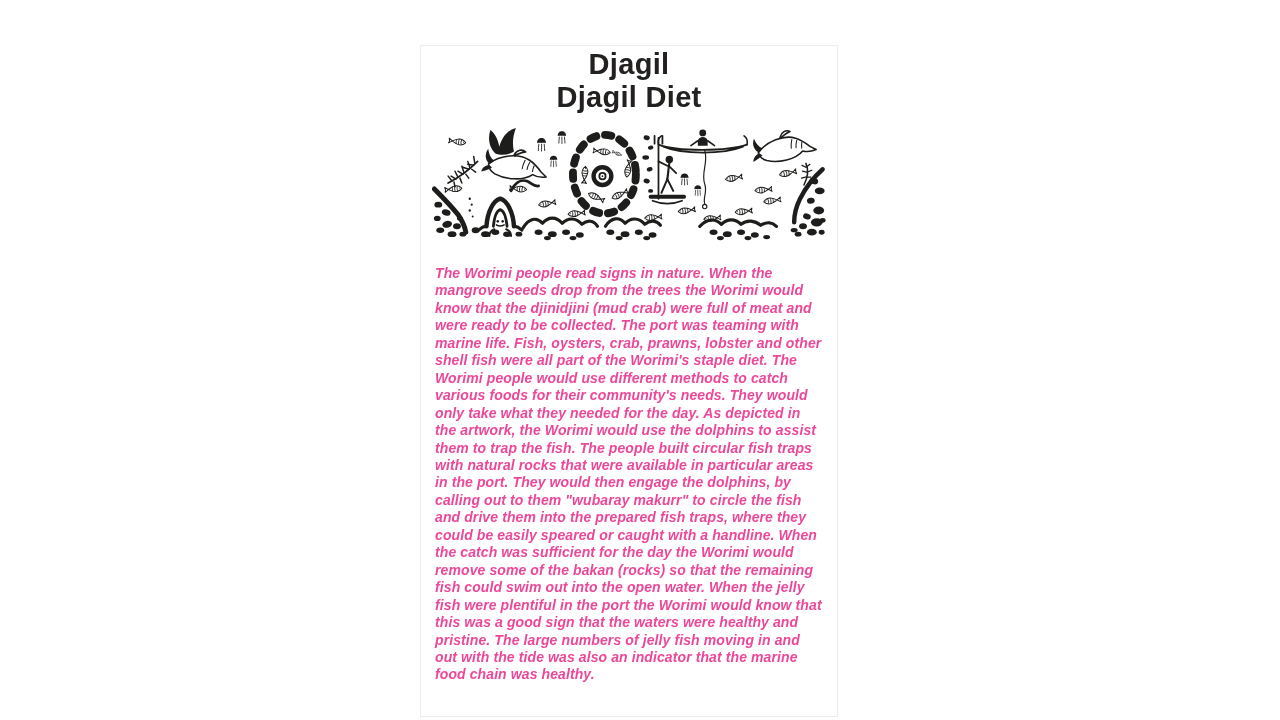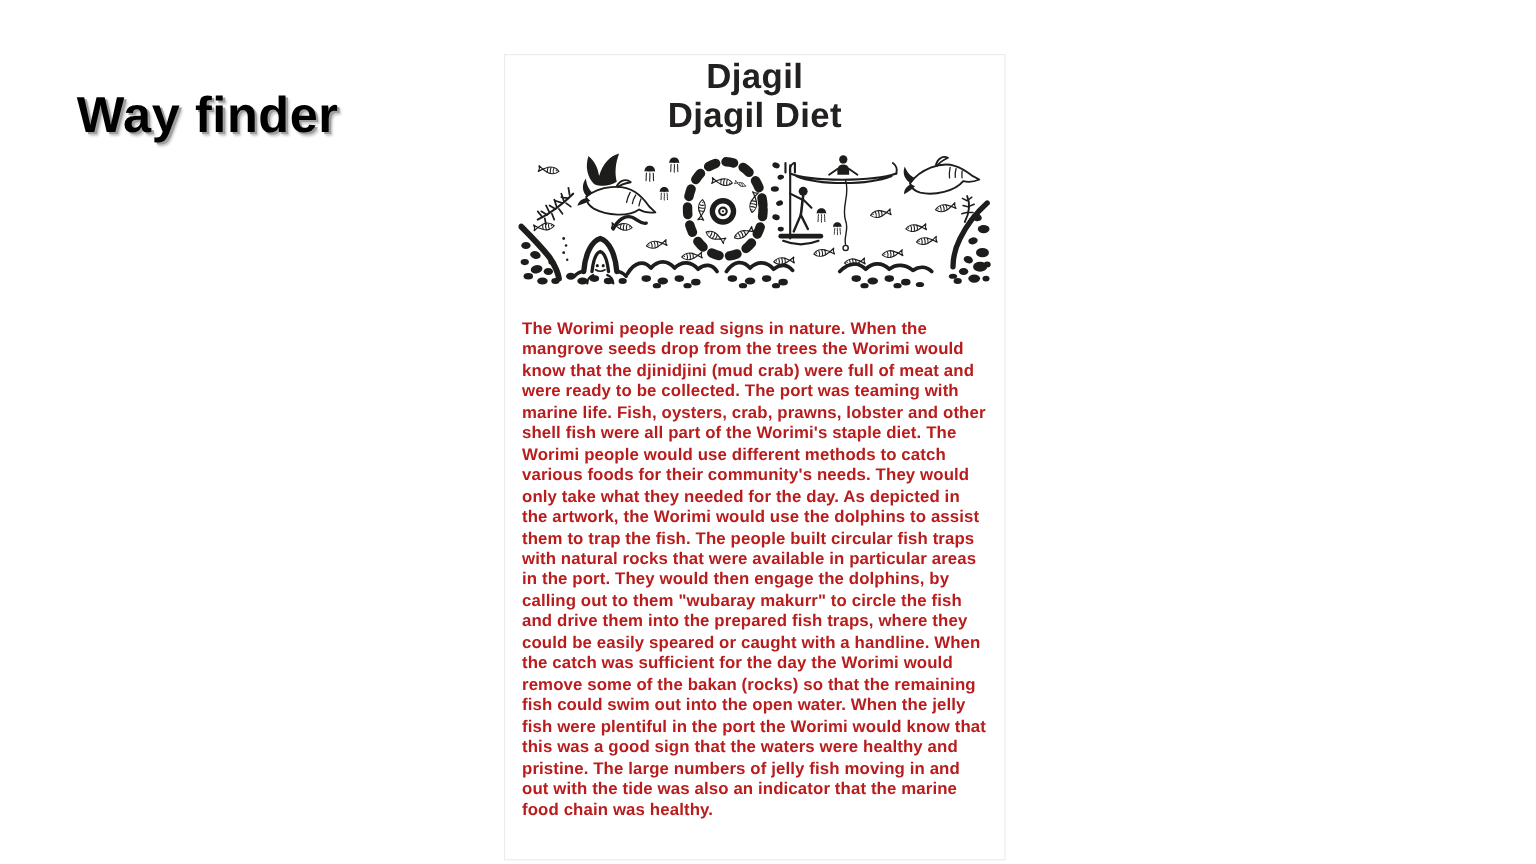--- a/index.html
+++ b/index.html
@@ -9,30 +9,29 @@
            color:#000;letter-spacing:0.5px;
            text-shadow:2px 2px 0 #9f9f9f, 3px 3px 2px #c9c9c9;}
   .panel{position:absolute;left:420px;top:45px;width:418px;height:672px;background:#fff;
          border:1px solid #ececec;box-sizing:border-box;}
   .doc-title{margin:2px 0 0 0;text-align:center;font-size:29px;line-height:33px;
              font-weight:bold;color:#232020;letter-spacing:0.3px;}
   .doc-title span{display:block;}
   .artwork{margin:12px auto 0 auto;width:394px;height:116px;}
   .artwork svg{display:block;width:394px;height:116px;}
   .body-text{margin:23px 0 0 0;padding:0 12px 0 14px;font-size:14px;line-height:17.45px;
-             font-weight:bold;color:#b91c1c;text-align:left;letter-spacing:0.1px;}
+             font-weight:bold;color:#ec4899;text-align:left;letter-spacing:0.1px;font-style:italic;}
   .ink{stroke:#1d1d1b;fill:none;stroke-linecap:round;stroke-linejoin:round;}
   .inkfill{fill:#1d1d1b;stroke:none;}
 </style>
 </head>
 <body>
 
 <div class="slide">
 
-  <h1 class="heading">Way finder</h1>
 
   <section class="panel">
 
     <h2 class="doc-title">
       <span>Djagil</span>
       <span>Djagil Diet</span>
     </h2>
 
     <div class="artwork" role="img" aria-label="Worimi sea-country artwork: dolphins, jellyfish, fish, a circular rock fish trap, a turtle and crab, a spear fisher, a canoe fisher with a handline, waves and rocks">
       <svg viewBox="0 0 400 118" xmlns="http://www.w3.org/2000/svg">

